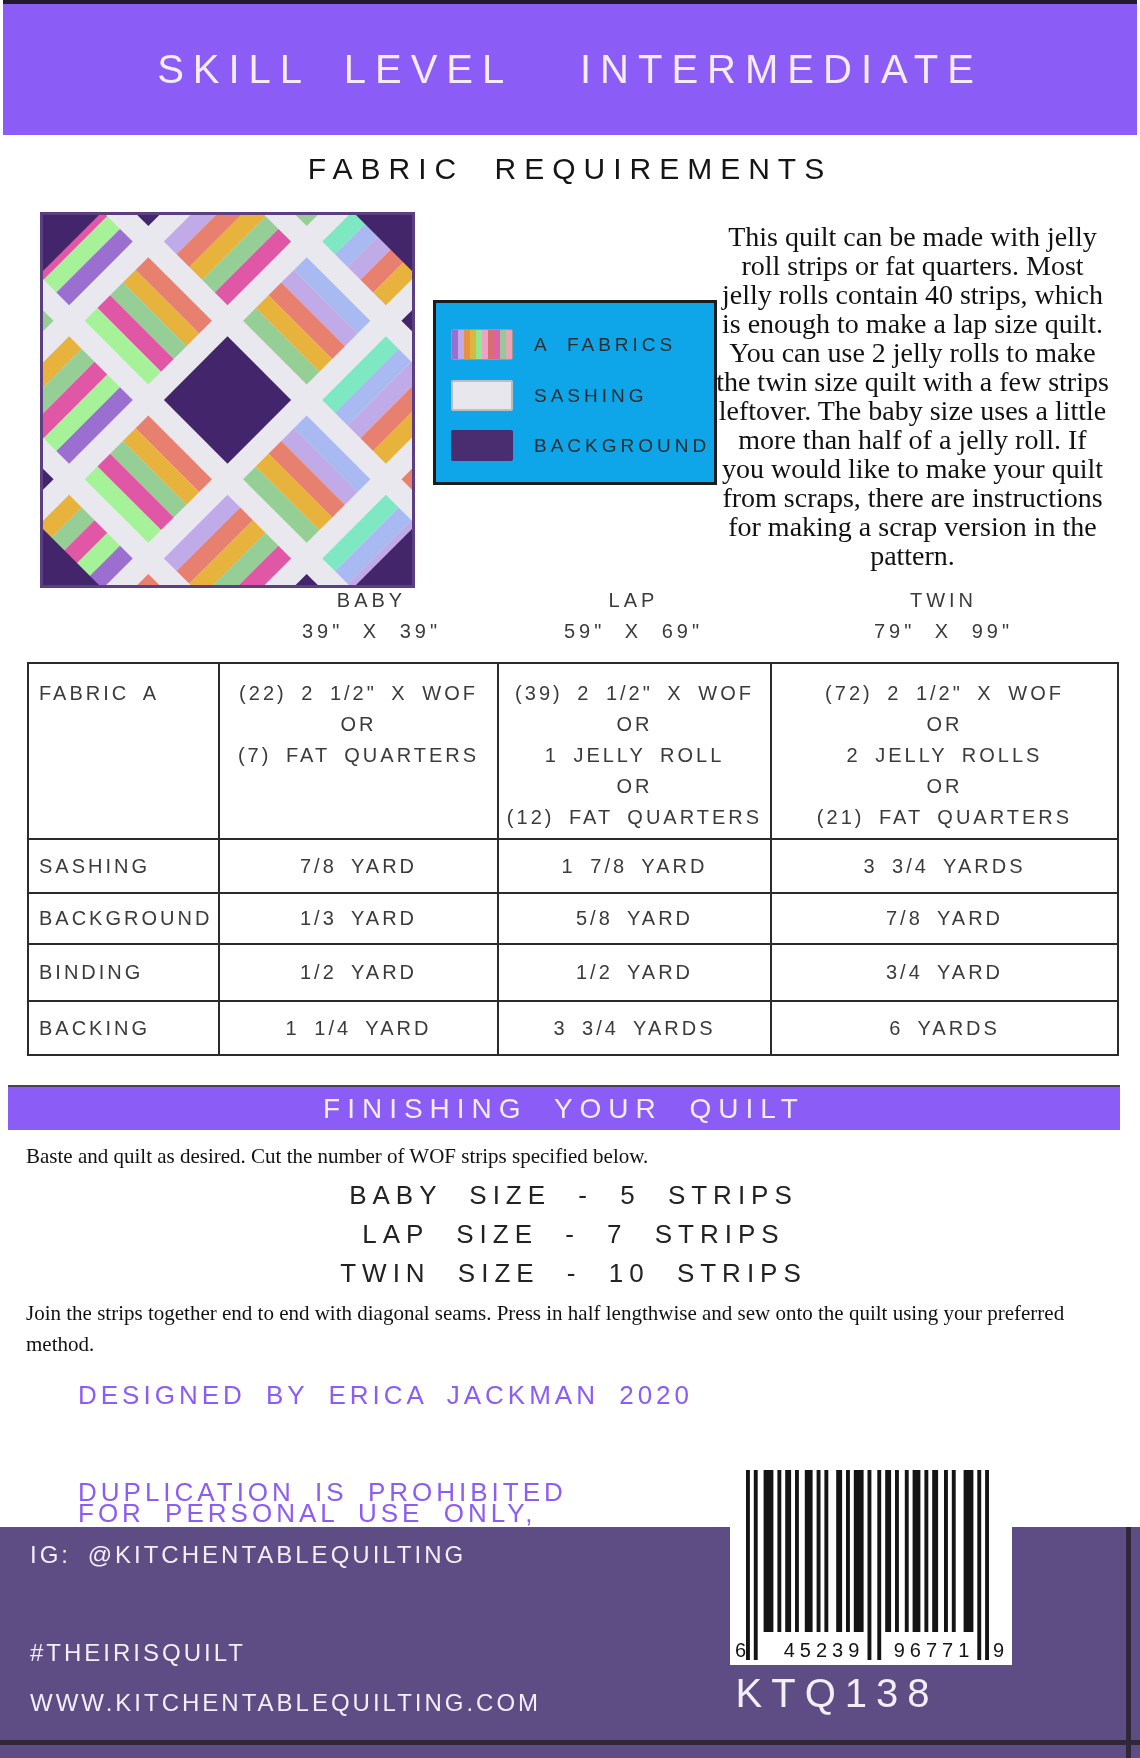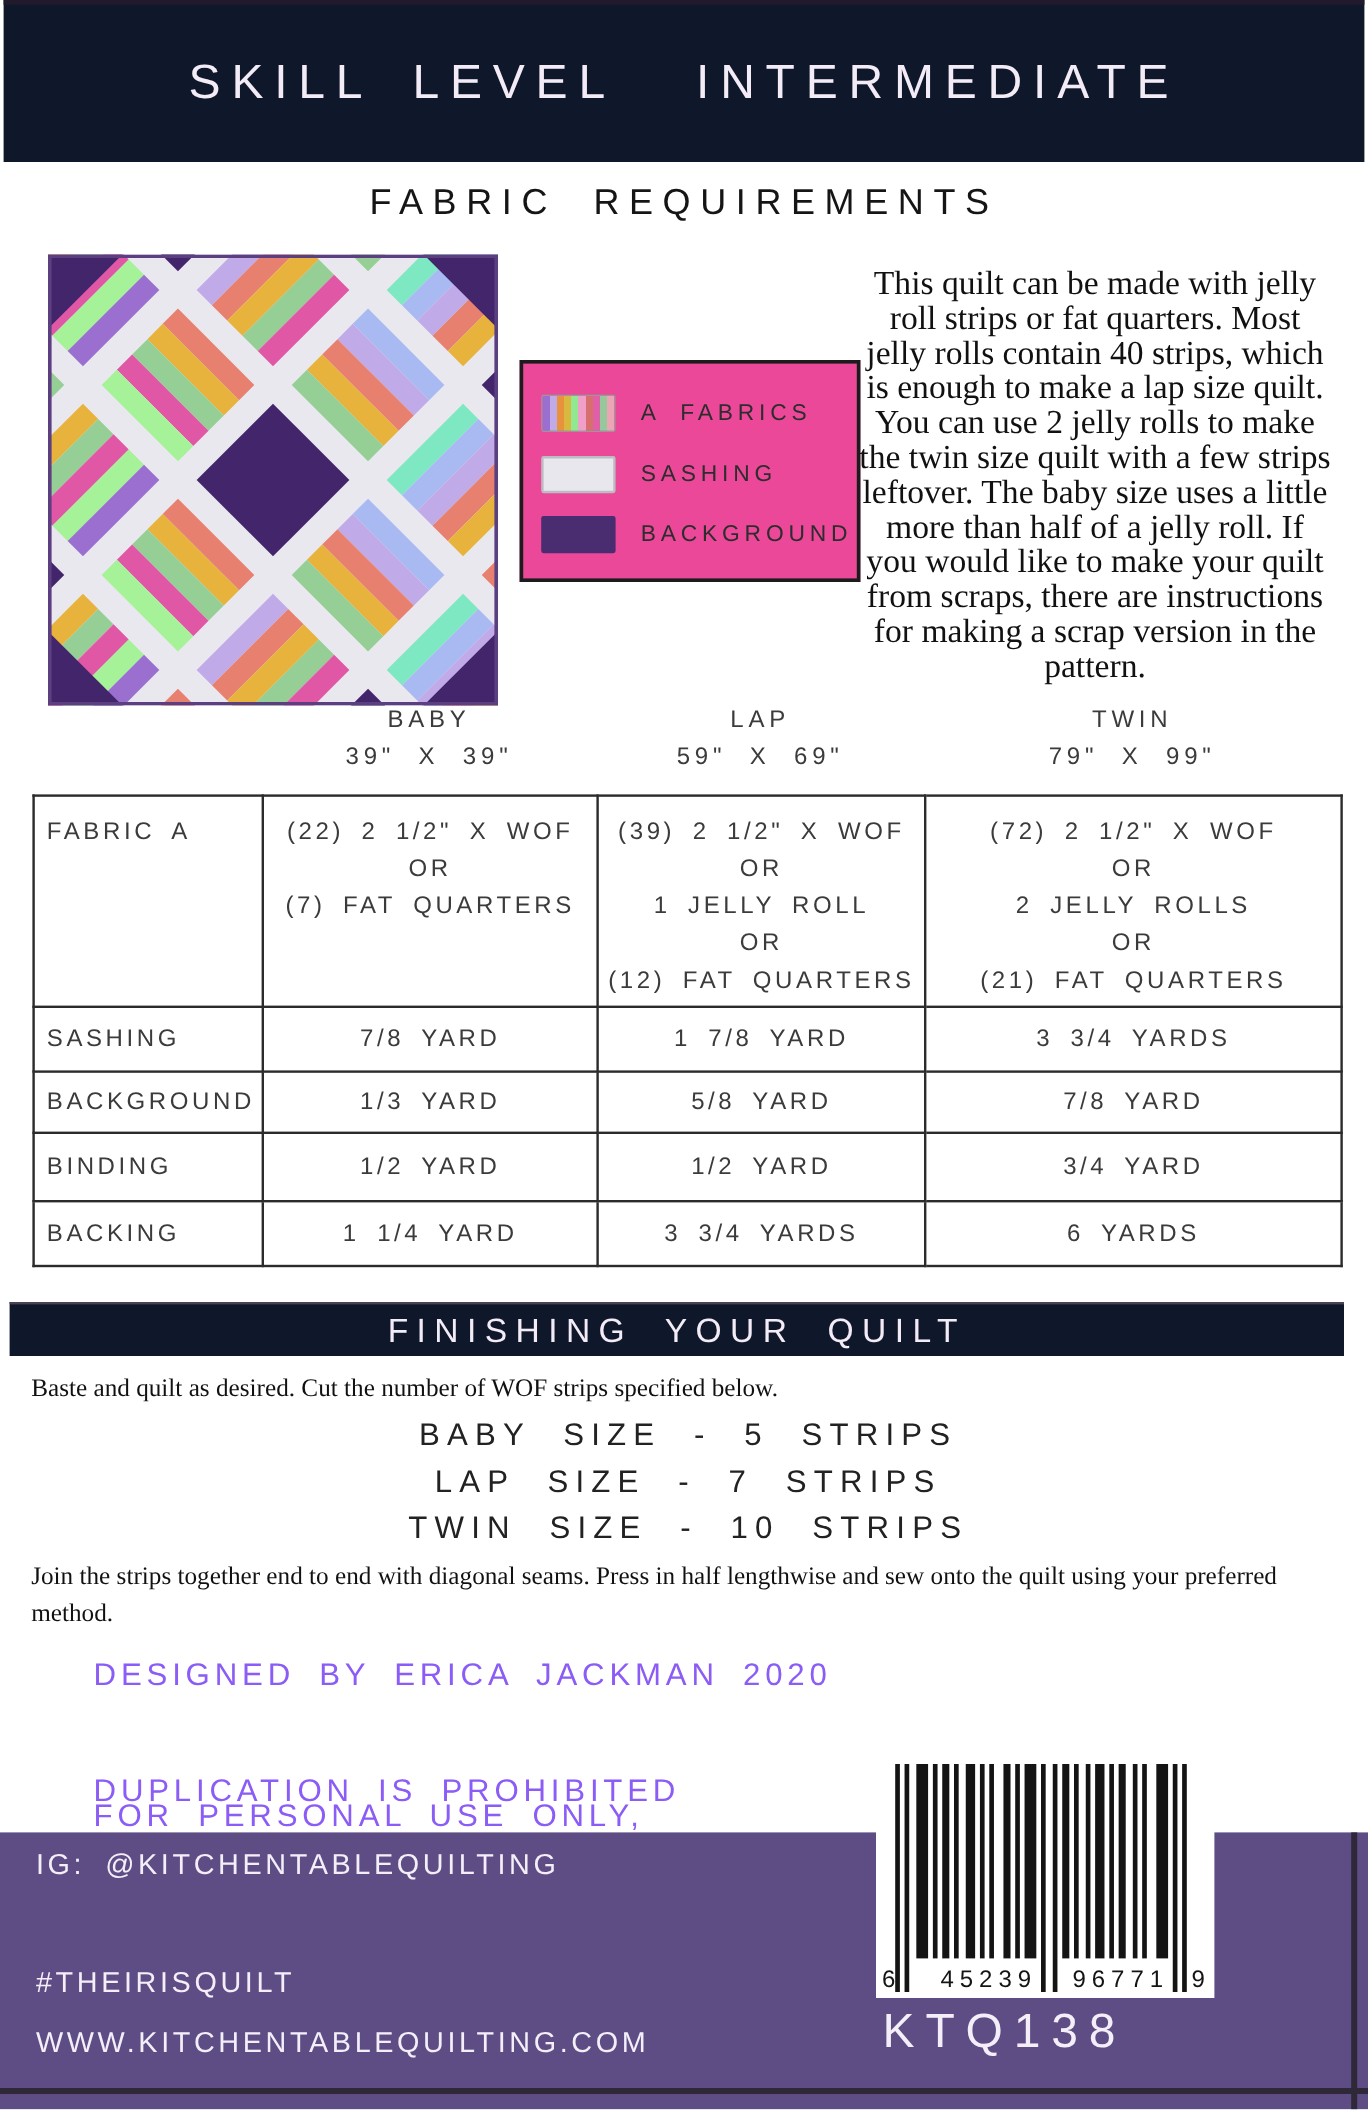--- a/index.html
+++ b/index.html
@@ -1,35 +1,35 @@
 <!DOCTYPE html>
 <html><head>
 <meta charset="utf-8">
 <style>
   html,body{margin:0;padding:0;background:#ffffff;}
   .page{position:relative;width:1140px;height:1758px;background:#ffffff;overflow:hidden;
         font-family:"Liberation Sans",sans-serif;}
 
   
   .banner{position:absolute;display:flex;align-items:center;justify-content:center;
-          background:#0f172a;color:#f3ecf6;}
+          background:#8b5cf6;color:#f3ecf6;}
   .skill-banner{left:3px;top:0;width:1134px;height:131px;border-top:4px solid #201a2c;}
   .skill-banner span{font-size:40px;letter-spacing:9px;word-spacing:14px;white-space:pre;}
   .finishing-banner{left:8px;top:1085px;width:1112px;height:43px;border-top:2px solid #4a4252;justify-content:center;}
   .finishing-banner span{font-size:28px;letter-spacing:7px;word-spacing:12px;}
 
   .section-title{position:absolute;left:0;top:152px;width:1140px;text-align:center;
                  color:#151515;font-size:30px;letter-spacing:8px;word-spacing:14px;}
 
   
   .quilt{position:absolute;left:40px;top:212px;width:375px;height:376px;}
   .quilt svg{display:block;width:375px;height:376px;}
 
   
-  .legend{position:absolute;left:433px;top:300px;width:284px;height:185px;background:#ec4899;
+  .legend{position:absolute;left:433px;top:300px;width:284px;height:185px;background:#0ea5e9;
           border:3px solid #1c1c1c;box-sizing:border-box;}
   .legend-row{position:absolute;left:0;width:100%;height:31px;}
   .legend-row .swatch{position:absolute;left:15px;top:0;width:62px;height:31px;box-sizing:border-box;}
   .swatch-stripes{background:repeating-linear-gradient(90deg,
       #9a6fd0 0 6px,#c0aaE8 6px 12px,#e8923e 12px 18px,#d8b83e 18px 24px,#90e890 24px 30px,
       #f0a0c8 30px 36px,#d86f6f 36px 42px,#e060a8 42px 48px,#96c89b 48px 54px,#eda4b4 54px 62px);
       border:1px solid #999;border-radius:2px;}
   .swatch-sashing{background:#e9e7ee;border:2px solid #bdbcc2;border-radius:2px;}
   .swatch-background{background:#4a2c70;border-radius:2px;}
   .legend-row .lab{position:absolute;left:98px;top:0;line-height:31px;font-size:19px;
@@ -332,21 +332,21 @@
       <span class="lab">SASHING</span>
     </div>
     <div class="legend-row" style="top:127px">
       <span class="swatch swatch-background"></span>
       <span class="lab">BACKGROUND</span>
     </div>
   </div>
 
   <div class="intro serif">This quilt can be made with jelly roll strips or fat quarters. Most jelly rolls contain 40 strips, which is enough to make a lap size quilt. You can use 2 jelly rolls to make the twin size quilt with a few strips leftover. The baby size uses a little more than half of a jelly roll. If you would like to make your quilt from scraps, there are instructions for making a scrap version in the pattern.</div>
 
-  <div class="col-head" style="left:218px;width:279px">
+  <div class="col-head" style="left:232px;width:279px">
     <span>BABY</span>
     <span>39" X 39"</span>
   </div>
   <div class="col-head" style="left:497px;width:273px">
     <span>LAP</span>
     <span>59" X 69"</span>
   </div>
   <div class="col-head" style="left:770px;width:347px">
     <span>TWIN</span>
     <span>79" X 99"</span>

